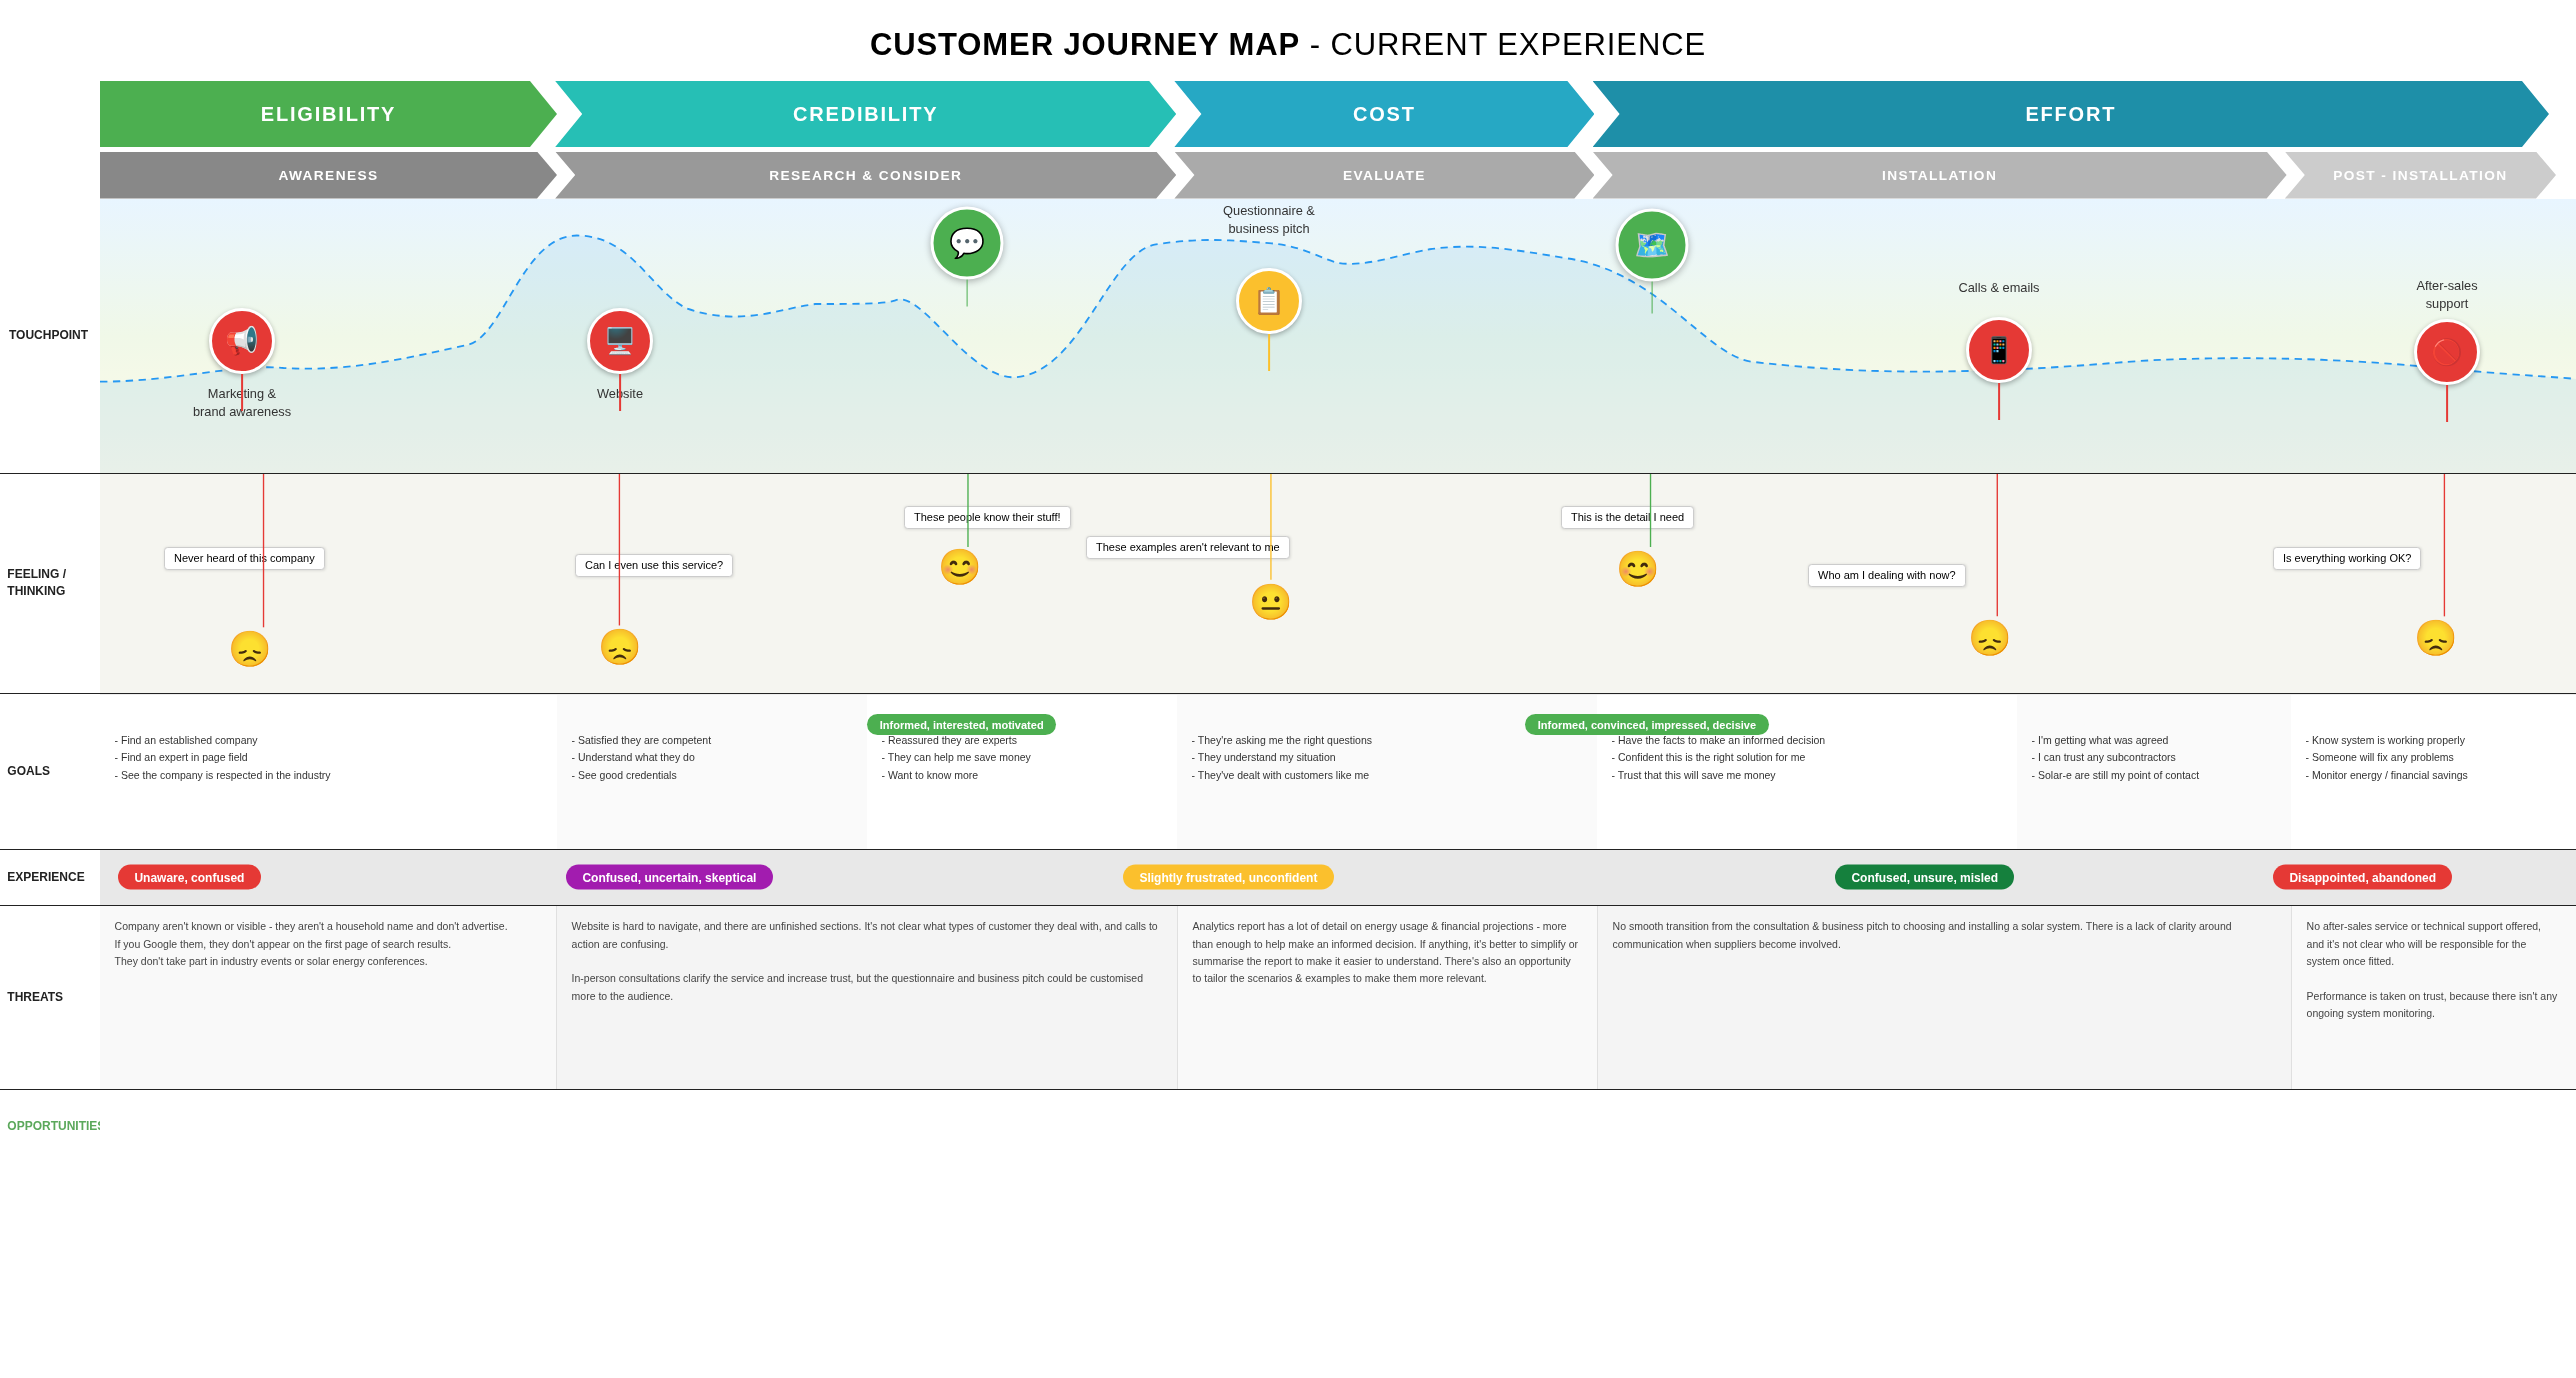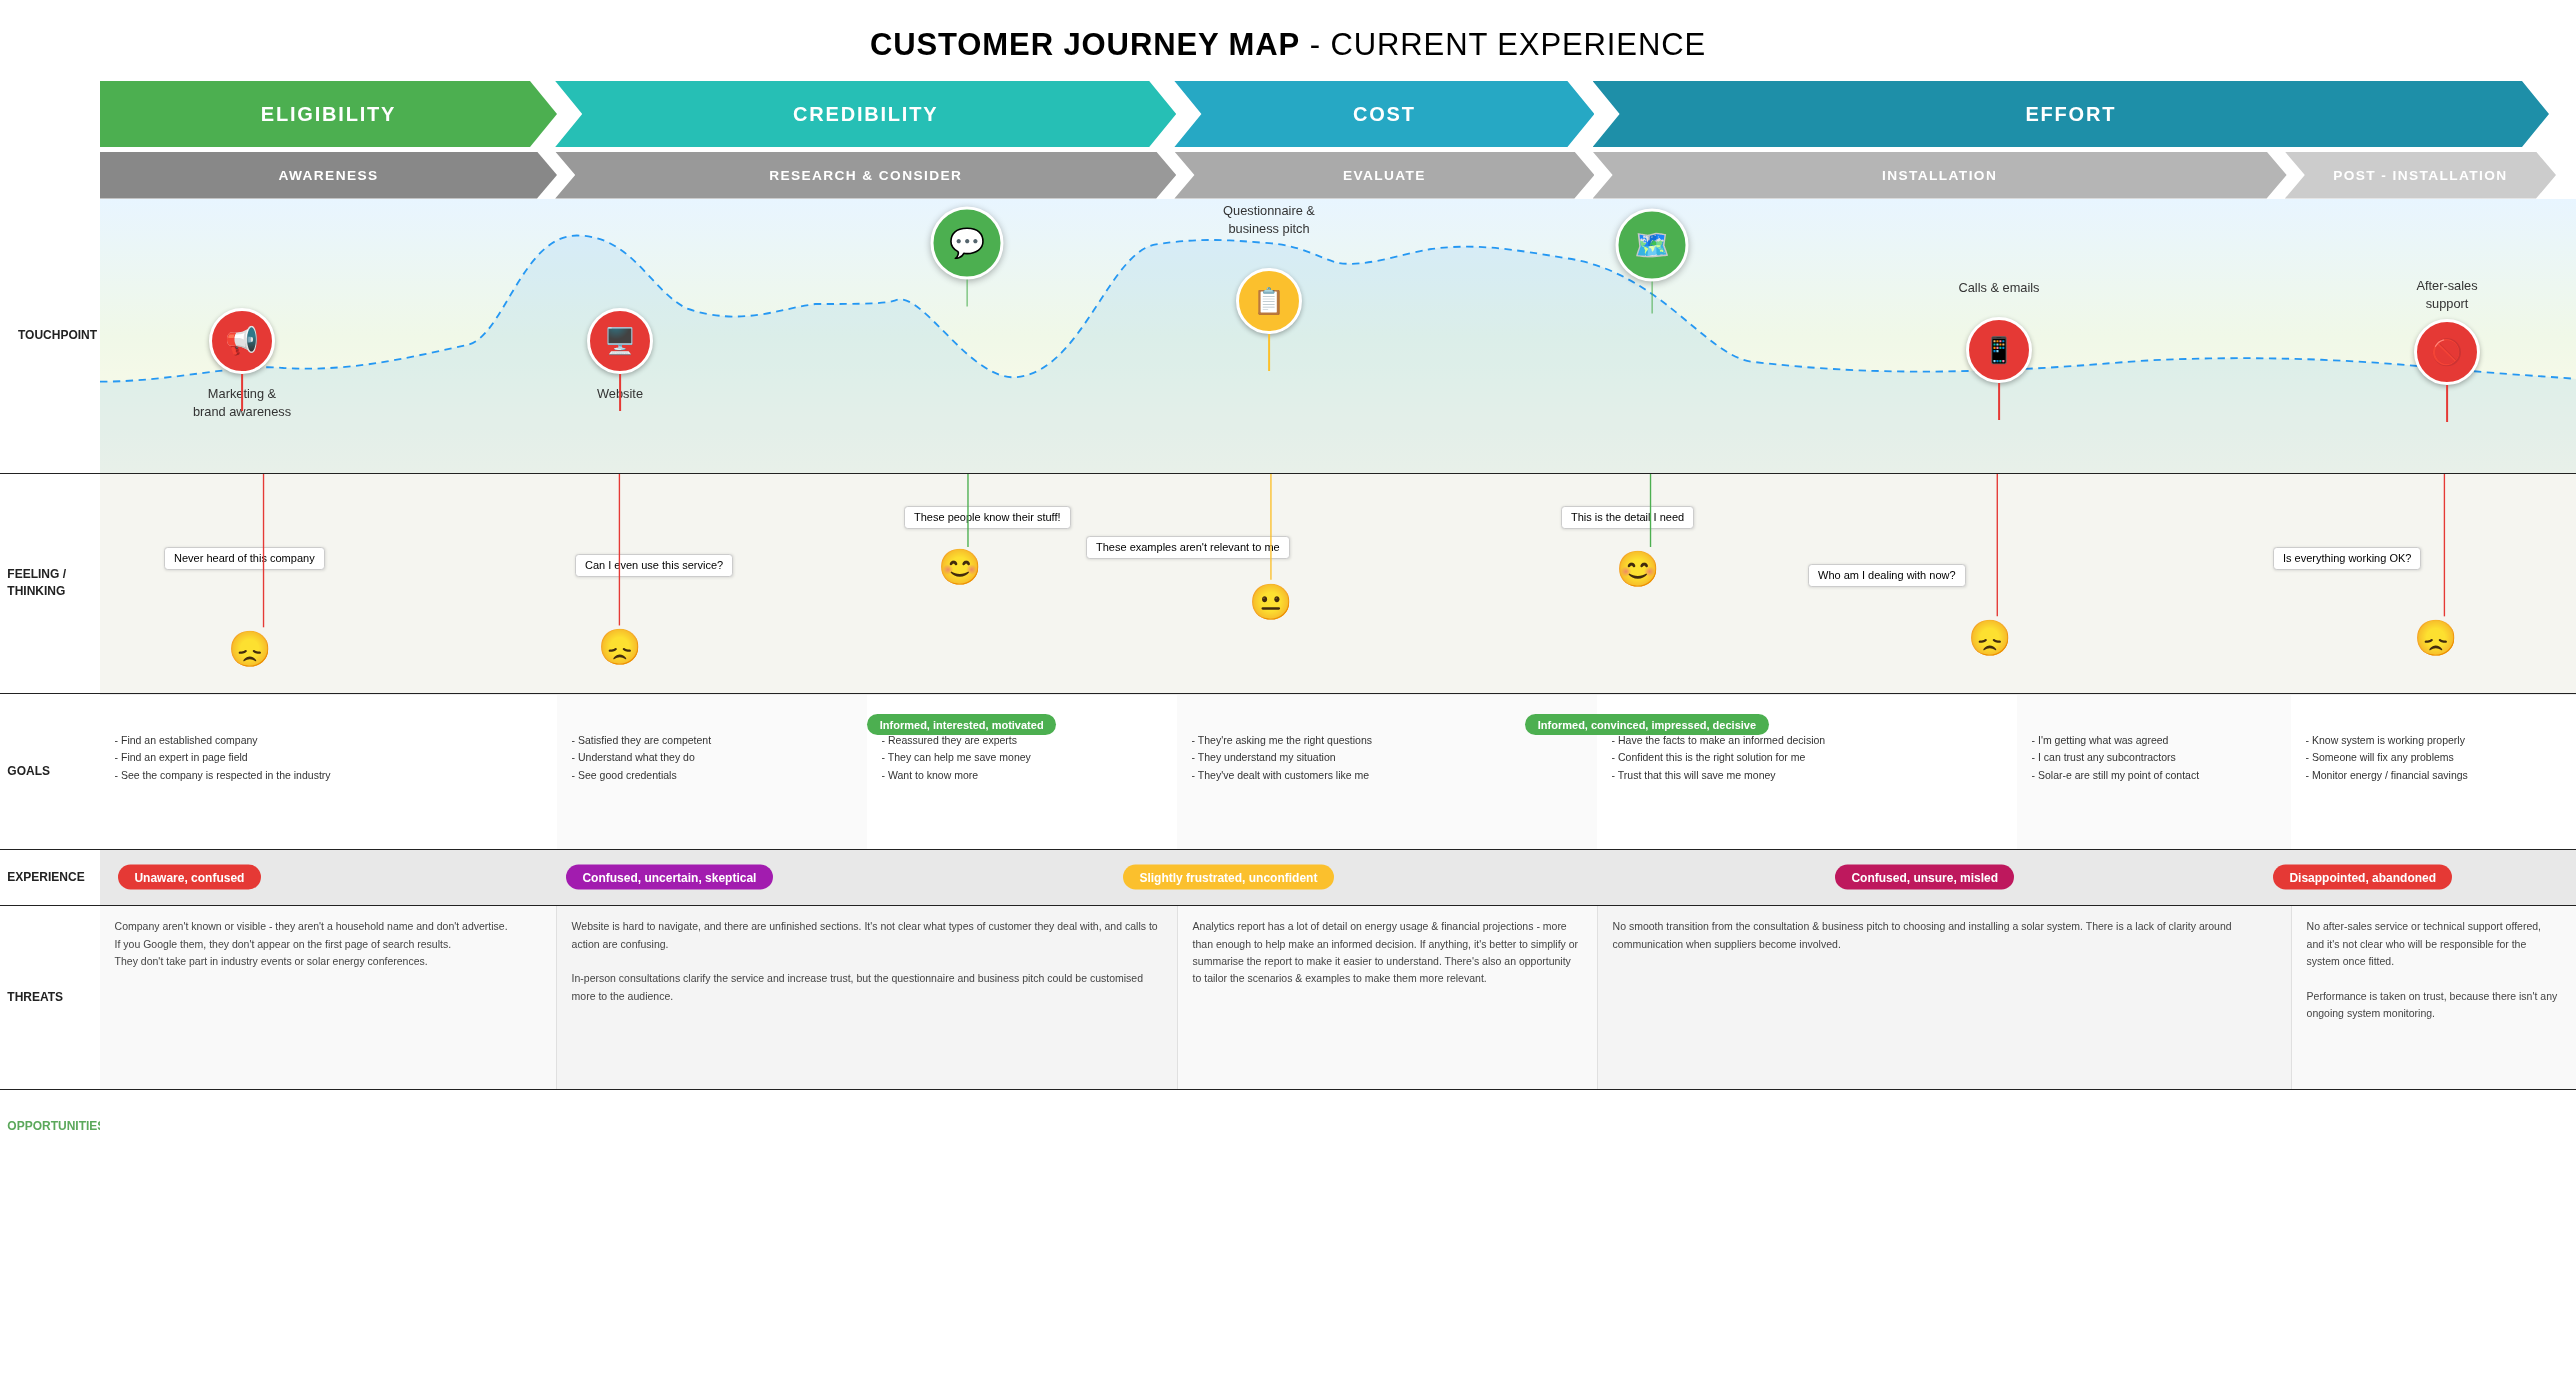--- a/index.html
+++ b/index.html
@@ -48,21 +48,21 @@
       <span>INSTALLATION</span>
     </div>
     <div style="flex:1; background:#ccc; display:flex; align-items:center; justify-content:center; color:#fff; font-weight:600; font-size:13.7px; letter-spacing:1.4px; clip-path:polygon(0 0,calc(100% - 20px) 0,100% 50%,calc(100% - 20px) 100%,0 100%,20px 50%); margin-left:-1.8px; position:relative; z-index:1;">
       <span>POST - INSTALLATION</span>
     </div>
     <div style="width:20px; background:transparent;"></div>
   </div>
 
   <div style="display:flex; border-bottom: 1.8px solid #222;">
 
-    <div style="width:100px; height:274px; display:flex; align-items:center; padding:0 18px; font-weight:700; font-size:12px; color:#222; line-height:1.4; border-right:none; flex-shrink:0;">
+    <div style="width:100px; height:274px; display:flex; align-items:center; padding:0 9px; font-weight:700; font-size:12px; color:#222; line-height:1.4; border-right:none; flex-shrink:0;">
       <span>TOUCHPOINT</span>
     </div>
 
     <div style="flex:1; height:274px; position:relative; background: linear-gradient(to bottom, #e8f5ff 0%, #f0f8e8 50%, #fffbe8 100%); overflow:hidden;">
 
       <svg style="position:absolute;top:0;left:0;width:100%;height:100%;overflow:visible;" viewBox="0 0 2700 300" preserveAspectRatio="none">
 
         <path d="M 0,200 C 80,200 150,180 200,185 C 280,190 350,170 400,160 C 440,152 460,40 520,40 C 580,40 600,100 640,120 C 700,140 740,120 780,115 C 830,115 860,115 870,110 C 900,105 950,200 1000,195 C 1070,188 1100,60 1150,50 C 1200,42 1230,45 1270,48 C 1310,50 1330,65 1350,70 C 1380,75 1420,60 1450,55 C 1500,48 1540,55 1600,65 C 1700,80 1750,170 1800,178 C 1900,190 1980,190 2050,188 C 2150,185 2200,178 2250,176 C 2350,172 2450,175 2550,185 C 2620,192 2680,195 2700,197" stroke="#2196f3" stroke-width="2" stroke-dasharray="8,6" fill="none"></path>
 
         <path d="M 0,200 C 80,200 150,180 200,185 C 280,190 350,170 400,160 C 440,152 460,40 520,40 C 580,40 600,100 640,120 C 700,140 740,120 780,115 C 830,115 860,115 870,110 C 900,105 950,200 1000,195 C 1070,188 1100,60 1150,50 C 1200,42 1230,45 1270,48 C 1310,50 1330,65 1350,70 C 1380,75 1420,60 1450,55 C 1500,48 1540,55 1600,65 C 1700,80 1750,170 1800,178 C 1900,190 1980,190 2050,188 C 2150,185 2200,178 2250,176 C 2350,172 2450,175 2550,185 C 2620,192 2680,195 2700,197 L 2700,300 L 0,300 Z" fill="rgba(100,180,240,0.15)" stroke="none"></path>
@@ -244,21 +244,21 @@
       </div>
 
       <div style="position:absolute; left:466px; top:50%; transform:translateY(-50%); background:#a21caf; color:#fff; padding:5.5px 16.4px; border-radius:16.4px; font-size:12px; font-weight:700; white-space:nowrap;">
         <span>Confused, uncertain, skeptical</span>
       </div>
 
       <div style="position:absolute; left:1023px; top:50%; transform:translateY(-50%); background:#fbc02d; color:#fff; padding:5.5px 16.4px; border-radius:16.4px; font-size:12px; font-weight:700; white-space:nowrap;">
         <span>Slightly frustrated, unconfident</span>
       </div>
 
-      <div style="position:absolute; left:1735px; top:50%; transform:translateY(-50%); background:#be185d; color:#fff; padding:5.5px 16.4px; border-radius:16.4px; font-size:12px; font-weight:700; white-space:nowrap;">
+      <div style="position:absolute; left:1735px; top:50%; transform:translateY(-50%); background:#15803d; color:#fff; padding:5.5px 16.4px; border-radius:16.4px; font-size:12px; font-weight:700; white-space:nowrap;">
         <span>Confused, unsure, misled</span>
       </div>
 
       <div style="position:absolute; left:2173px; top:50%; transform:translateY(-50%); background:#e53935; color:#fff; padding:5.5px 16.4px; border-radius:16.4px; font-size:12px; font-weight:700; white-space:nowrap;">
         <span>Disappointed, abandoned</span>
       </div>
     </div>
   </div>
 
   <div style="display:flex; border-bottom: 1.8px solid #222;">

